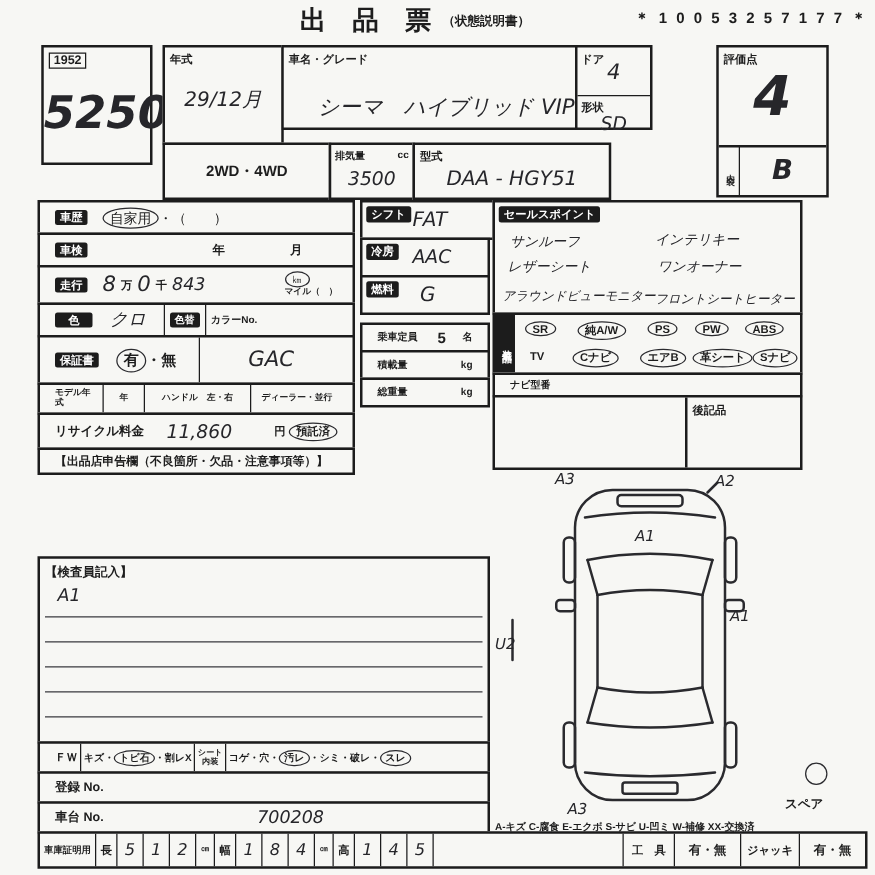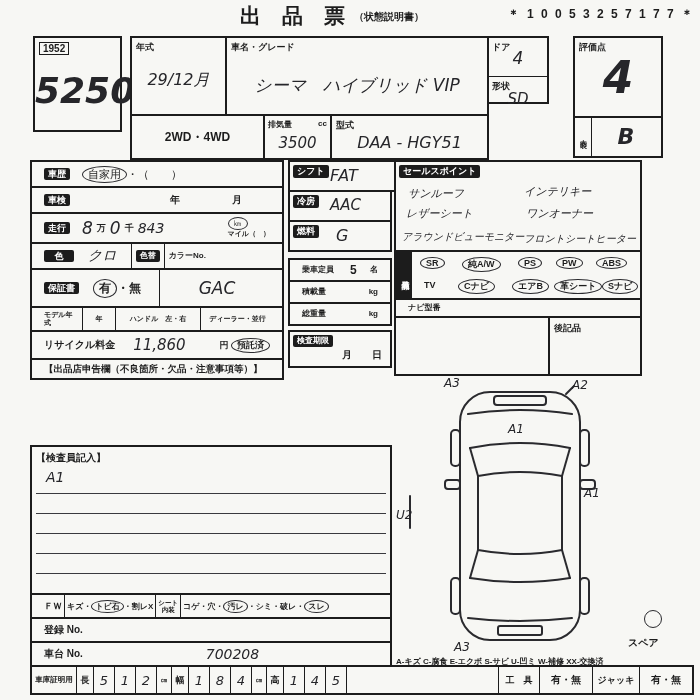--- a/index.html
+++ b/index.html
@@ -29,26 +29,26 @@
     <span style="position:absolute;left:4px;top:4px;font-size:10px;font-weight:bold;border:1.5px solid #1c1c1c;padding:0 3px;">1952</span>
     <span style="position:absolute;left:48px;top:5px;font-size:11px;font-weight:bold;padding-left:47px;">No.</span>
     <div class="hw" style="position:absolute;left:0;right:0;top:32px;text-align:center;font-size:36px;font-weight:bold;">5250</div>
   </div>
 
   <div class="box" style="left:130px;top:36px;width:97px;height:80px;">
     <span class="lbl" style="position:absolute;left:4px;top:3px;">年式</span>
     <div class="hw" style="position:absolute;left:0;right:0;top:32px;text-align:center;font-size:16px;">29/12月</div>
   </div>
 
-  <div class="box" style="left:225px;top:36px;width:264px;height:80px;">
+  <div class="box" style="left:225px;top:36px;width:264px;height:68px;">
     <span class="lbl" style="position:absolute;left:4px;top:3px;">車名・グレード</span>
     <div class="hw" style="position:absolute;left:0;right:0;top:36px;text-align:center;font-size:17px;">シーマ　ハイブリッド VIP</div>
   </div>
 
-  <div class="box" style="left:487px;top:36px;width:62px;height:68px;padding-left:20px;">
+  <div class="box" style="left:460px;top:36px;width:62px;height:68px;padding-left:20px;">
     <span class="lbl" style="position:absolute;left:3px;top:3px;">ドア</span>
     <div class="hw" style="position:absolute;left:0;right:0;top:10px;text-align:center;font-size:17px;">4</div>
     <div style="position:absolute;left:0;right:0;top:38px;border-top:1.5px solid #1c1c1c;"></div>
     <span class="lbl" style="position:absolute;left:3px;top:42px;">形状</span>
     <div class="hw" style="position:absolute;left:0;right:0;top:52px;text-align:center;font-size:15px;">SD</div>
   </div>
 
   <div class="box" style="left:573px;top:36px;width:90px;height:122px;">
     <span class="lbl" style="position:absolute;left:4px;top:3px;">評価点</span>
     <div class="hw" style="position:absolute;left:0;right:0;top:14px;text-align:center;font-size:44px;font-weight:bold;">4</div>
@@ -152,24 +152,20 @@
   </div>
   <div class="box row" style="left:288px;top:280px;width:104px;height:24px;">
     <span class="tiny" style="font-size:8px;">積載量</span>
     <span class="tiny" style="margin-left:auto;font-size:8px;">kg</span>
   </div>
   <div class="box row" style="left:288px;top:302px;width:104px;height:24px;">
     <span class="tiny" style="font-size:8px;">総重量</span>
     <span class="tiny" style="margin-left:auto;font-size:8px;">kg</span>
   </div>
 
-  <div class="box" style="left:288px;top:330px;width:104px;height:38px;">
-    <span class="blk" style="position:absolute;left:3px;top:3px;font-size:8px;">検査期限</span>
-    <div style="position:absolute;right:8px;bottom:4px;font-size:10px;font-weight:bold;">月　　日</div>
-  </div>
 
   <div class="box" style="left:394px;top:160px;width:248px;height:92px;">
     <span class="blk" style="position:absolute;left:3px;top:3px;">セールスポイント</span>
     <span class="hw" style="position:absolute;left:12px;top:24px;font-size:11px;">サンルーフ</span>
     <span class="hw" style="position:absolute;left:128px;top:22px;font-size:11px;">インテリキー</span>
     <span class="hw" style="position:absolute;left:10px;top:44px;font-size:11px;">レザーシート</span>
     <span class="hw" style="position:absolute;left:130px;top:44px;font-size:11px;">ワンオーナー</span>
     <span class="hw" style="position:absolute;left:6px;top:68px;font-size:10px;">アラウンドビューモニター</span>
     <span class="hw" style="position:absolute;left:128px;top:70px;font-size:10px;">フロントシートヒーター</span>
   </div>

